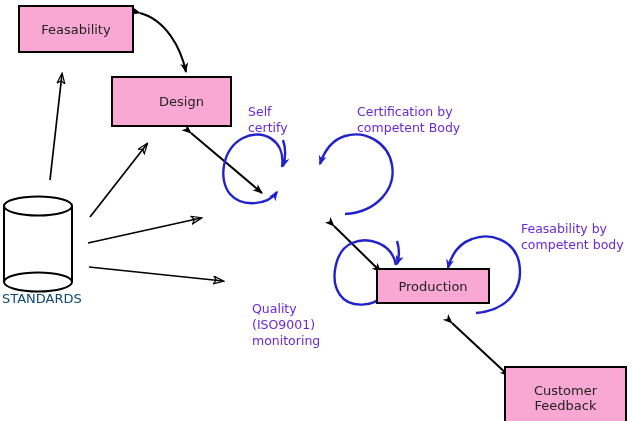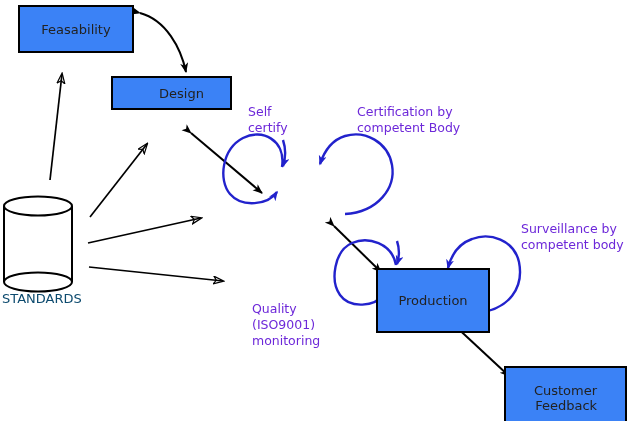--- a/index.html
+++ b/index.html
@@ -21,25 +21,25 @@
     position: absolute;
     left: 0;
     top: 0;
     width: 633px;
     height: 421px;
   }
   .node-box {
     position: absolute;
     box-sizing: border-box;
     border: 2px solid #000000;
-    background: #3b82f6;
+    background: #f9a8d4;
     display: flex;
     align-items: center;
     justify-content: center;
-    text-align: right;
+    text-align: center;
     color: #222222;
     font-size: 13px;
     line-height: 15px;
     font-family: "DejaVu Sans", sans-serif;
     z-index: 3;
   }
   .edge-label {
     position: absolute;
     color: #6d28d9;
     font-size: 12.5px;
@@ -130,42 +130,42 @@
       <ellipse cx="38" cy="206" rx="34" ry="9.5" fill="#ffffff" stroke="#000000" stroke-width="2"></ellipse>
       <path d="M4,282 A34,9.5 0 0 0 72,282" fill="none" stroke="#000000" stroke-width="2"></path>
       <path d="M4,282 A34,9.5 0 0 1 72,282" fill="none" stroke="#000000" stroke-width="2"></path>
     </g>
   </svg>
 
   <div class="node-box" style="left:18px; top:5px; width:116px; height:48px;">
     <span>Feasability</span>
   </div>
 
-  <div class="node-box" style="left:111px; top:76px; width:121px; height:34px;padding-left:20px;">
+  <div class="node-box" style="left:111px; top:76px; width:121px; height:51px;padding-left:20px;">
     <span>Design</span>
   </div>
 
 
-  <div class="node-box" style="left:376px; top:268px; width:114px; height:65px;">
+  <div class="node-box" style="left:376px; top:268px; width:114px; height:36px;">
     <span>Production</span>
   </div>
 
   <div class="node-box" style="left:504px; top:366px; width:123px; height:64px; white-space:pre-line;">
     <span style="white-space:pre-line;">Customer
 Feedback</span>
   </div>
 
   <div class="store-label" style="left:2px; top:291px;">STANDARDS</div>
 
   <div class="edge-label" style="left:248px; top:104px;">Self
 certify</div>
 
   <div class="edge-label" style="left:357px; top:104px;">Certification by
 competent Body</div>
 
-  <div class="edge-label" style="left:521px; top:221px;">Surveillance by
+  <div class="edge-label" style="left:521px; top:221px;">Feasability by
 competent body</div>
 
   <div class="edge-label" style="left:252px; top:301px;">Quality
 (ISO9001)
 monitoring</div>
 
 </div>
 
 </body></html>

